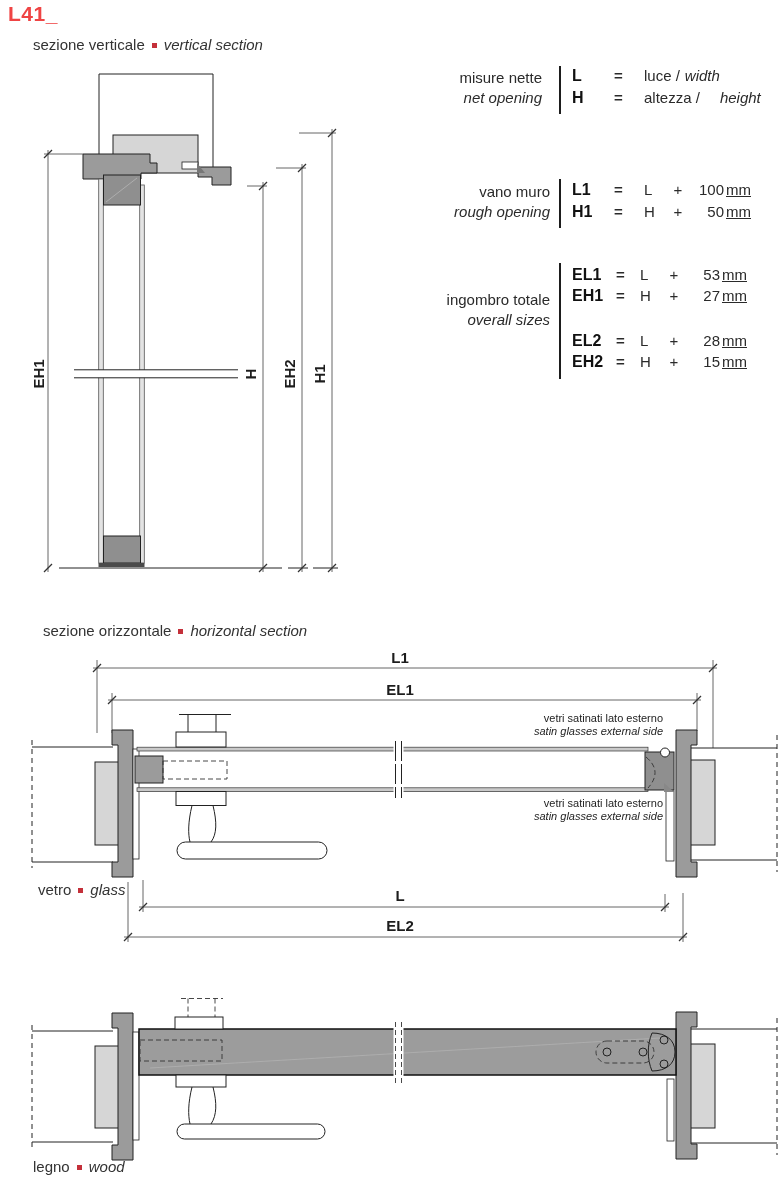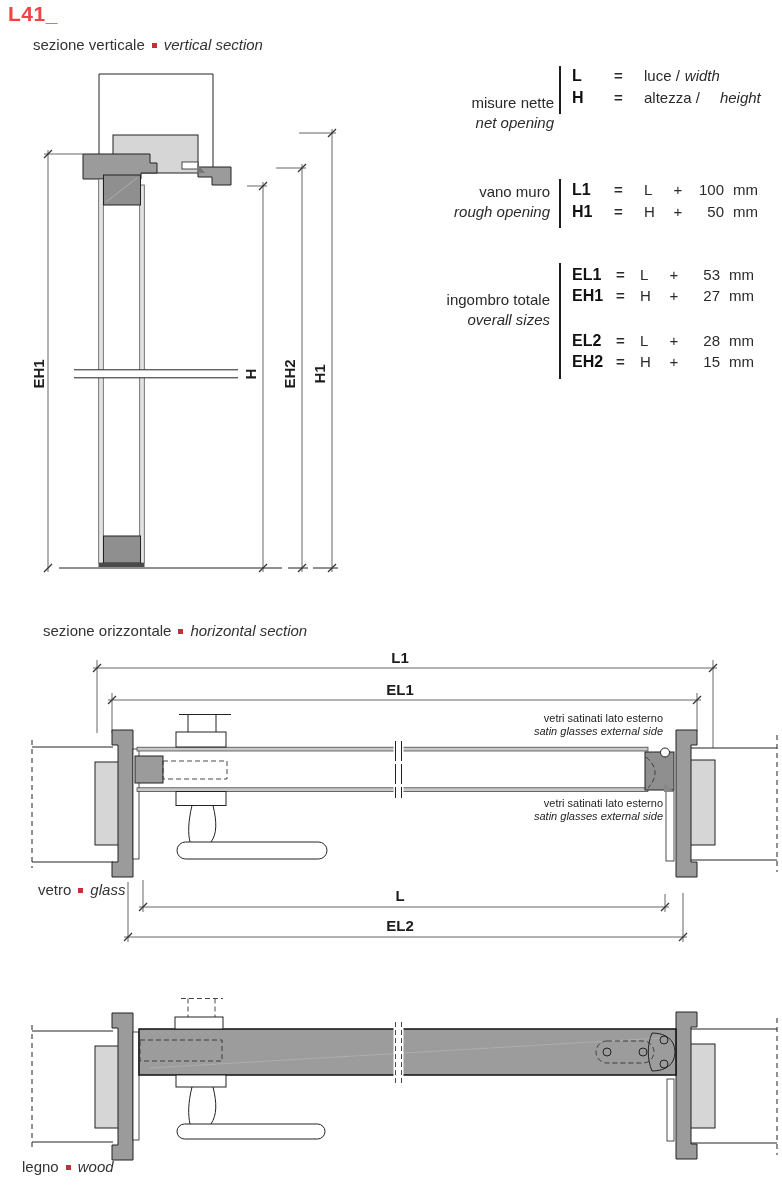--- a/index.html
+++ b/index.html
@@ -15,21 +15,21 @@
   
   .tlabel{position:absolute;text-align:right;font-size:15px;line-height:20px;color:#2a2a2a;}
   .tdivider{position:absolute;width:2px;background:#1d1d1d;}
   .trows{position:absolute;display:flex;flex-direction:column;}
   .trow{display:flex;align-items:baseline;font-size:15px;color:#2a2a2a;}
   .trow .sym{font-weight:bold;font-size:16px;color:#111;width:42px;}
   .trow .eq{font-weight:bold;width:30px;}
   .trow .base{width:20px;}
   .trow .plus{width:28px;text-align:center;}
   .trow .add{width:32px;text-align:right;}
-  .trow .unit{margin-left:9px;}
+  .trow .unit{margin-left:2px;text-decoration:underline;}
   .net .trow{height:22px;}
   .rough .trow{height:22px;}
   .overall .trow{height:21px;}
   .overall .sym{width:44px;}
   .overall .eq{width:24px;}
   
   svg{position:absolute;overflow:visible;}
   svg text{font-family:"Liberation Sans",sans-serif;fill:#1d1d1d;}
   .ln{stroke:#222;stroke-width:1;fill:none;}
   .dash{stroke:#222;stroke-width:1;fill:none;stroke-dasharray:5 4;}
@@ -107,21 +107,21 @@
   <g>
     <path class="dim" d="M299,133 H336"></path>
     <path class="dim" d="M332,129 V572"></path>
     <path class="tick" d="M328,137 l8,-8"></path>
       <path class="tick" d="M328,572 l8,-8"></path>
     <text class="dimlab" x="325" y="374" transform="rotate(-90 325 374)">H1</text>
   </g>
 </svg>
 
 <div>
-  <div class="tlabel" style="left:424px;top:68px;width:130px;margin-top:25px;">
+  <div class="tlabel" style="left:412px;top:68px;width:130px;">
     <div>misure nette</div>
     <div class="it">net opening</div>
   </div>
   <div class="tdivider" style="left:559px;top:66px;height:48px;"></div>
   <div class="trows net" style="left:572px;top:67px;">
     <div class="trow">
       <span class="sym">L</span>
       <span class="eq">=</span>
       <span>luce /</span>
       <span class="it" style="margin-left:5px">width</span>
@@ -341,15 +341,15 @@
   <g>
     <rect class="dashT" x="596" y="1041" width="58" height="22" rx="11" fill="none"></rect>
     <circle cx="607" cy="1052" r="4" fill="none" stroke="#222" stroke-width="1"></circle>
     <circle cx="643" cy="1052" r="4" fill="none" stroke="#222" stroke-width="1"></circle>
     <path d="M652,1033 C666,1033 675,1040 675,1052 C675,1064 666,1071 652,1071 C647,1059 647,1045 652,1033 Z" fill="none" stroke="#222" stroke-width="1"></path>
     <circle cx="664" cy="1040" r="4" fill="none" stroke="#222" stroke-width="1"></circle>
     <circle cx="664" cy="1064" r="4" fill="none" stroke="#222" stroke-width="1"></circle>
   </g>
 </svg>
 
-<div class="abs section-label" style="left:22px;top:1158px;">
+<div class="abs section-label" style="left:33px;top:1158px;">
   <span>legno</span><span class="bullet"></span><span class="it">wood</span>
 </div>
 
 </body></html>

